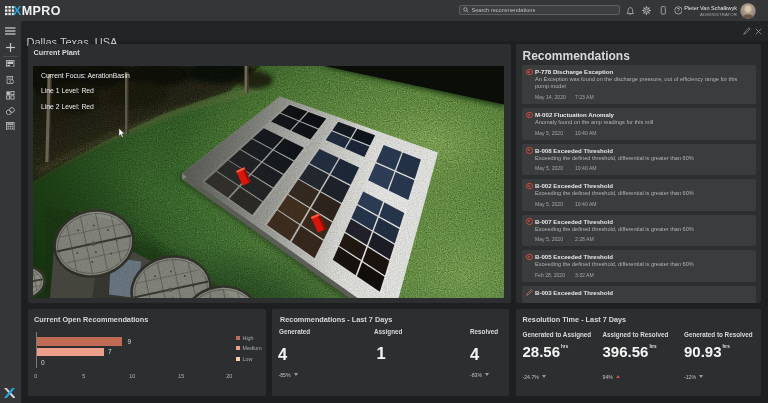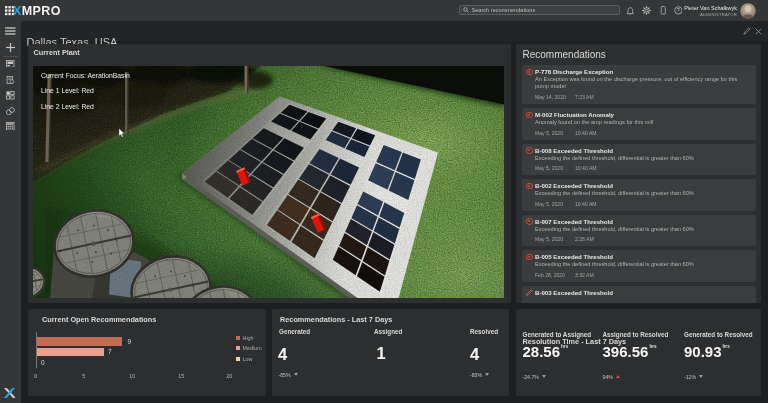--- a/index.html
+++ b/index.html
@@ -373,21 +373,21 @@
         <circle cx="-0.6" cy="0" r="2.2" fill="#55554e"></circle>
       </g>
 <polygon points="12.0,139.5 107.0,159.5 202.0,232.5 12.0,232.5" fill="#222" filter="url(#noiseG)" opacity="0.15"></polygon>
 </g>
 <polygon points="86.0,62.5 86.0,70.0 87.7,68.4 89.1,71.2 90.3,70.6 88.9,67.9 91.2,67.6" fill="#fff" stroke="#333" stroke-width="0.4"></polygon>
 <text x="8" y="11.5" fill="#ededed" font-size="6.8" style="font-family:&quot;Liberation Sans&quot;,sans-serif;">Current Focus: AerationBasin</text>
 <text x="8" y="27" fill="#ededed" font-size="6.8" style="font-family:&quot;Liberation Sans&quot;,sans-serif;">Line 1 Level: Red</text>
 <text x="8" y="42.5" fill="#ededed" font-size="6.8" style="font-family:&quot;Liberation Sans&quot;,sans-serif;">Line 2 Level: Red</text>
 </svg>
 <div class="panel" style="left:516px;top:44px;width:245px;height:259px;overflow:hidden;">
-<div style="position:absolute;left:6.5px;top:4.5px;font-size:10px;font-weight:normal;color:#d9d9d9;">Recommendations</div>
+<div style="position:absolute;left:6.5px;top:4.5px;font-size:12px;font-weight:bold;color:#d9d9d9;">Recommendations</div>
 <div class="card" style="top:21.0px;height:39px;">
       <div class="cico"></div>
       <div class="ctitle">P-778 Discharge Exception</div>
       <div class="cdesc" style="top:11px;">An Exception was found on the discharge pressure, out of efficiency range for this pump model</div>
       <div class="cdate" style="top:29px;width:120px;">May 14, 2020<span style="position:absolute;left:40px;">7:23 AM</span></div>
     </div>
 <div class="card" style="top:64.0px;height:31.5px;">
       <div class="cico"></div>
       <div class="ctitle">M-002 Fluctuation Anomaly</div>
       <div class="cdesc" style="top:11px;">Anomaly found on the amp readings for this mill</div>
@@ -418,21 +418,21 @@
       <div class="cdate" style="top:21.5px;width:120px;">Feb 28, 2020<span style="position:absolute;left:40px;">3:32 AM</span></div>
     </div>
 <div class="card" style="top:241.5px;height:30px;">
       <svg style="position:absolute;left:4px;top:3.5px" width="7" height="7" viewBox="0 0 10 10">
         <path d="M1 9 L2 6.5 L7.5 1 L9 2.5 L3.5 8 Z" fill="none" stroke="#c9876a" stroke-width="1"></path>
       </svg>
       <div class="ctitle">B-003 Exceeded Threshold</div>
     </div>
 </div>
 <div class="panel" style="left:27.5px;top:309px;width:238px;height:87px;"></div>
-<div style="position:absolute;left:34px;top:314.5px;font-size:7.3px;font-weight:bold;color:#d9d9d9;margin-left:8px;">Current Open Recommendations</div>
+<div style="position:absolute;left:34px;top:314.5px;font-size:7.3px;font-weight:bold;color:#d9d9d9;">Current Open Recommendations</div>
 <div style="position:absolute;left:36px;top:331.5px;width:0.7px;height:36.5px;background:#7a7a7a;"></div>
 <div style="position:absolute;left:36.7px;top:337.3px;width:85px;height:8.3px;background:#c06b54;"></div>
 <div style="position:absolute;left:127.5px;top:338px;font-size:6.5px;color:#dcdcdc;">9</div>
 <div style="position:absolute;left:36.7px;top:347.5px;width:67.5px;height:8.3px;background:#eca08c;"></div>
 <div style="position:absolute;left:108px;top:348.2px;font-size:6.5px;color:#dcdcdc;">7</div>
 <div style="position:absolute;left:41px;top:359px;font-size:6.5px;color:#dcdcdc;">0</div>
 <div style="position:absolute;left:34.2px;top:372.5px;font-size:5.4px;color:#b5b5b5;">0</div>
 <div style="position:absolute;left:82.3px;top:372.5px;font-size:5.4px;color:#b5b5b5;">5</div>
 <div style="position:absolute;left:129.3px;top:372.5px;font-size:5.4px;color:#b5b5b5;">10</div>
 <div style="position:absolute;left:178.3px;top:372.5px;font-size:5.4px;color:#b5b5b5;">15</div>
@@ -447,21 +447,21 @@
 <div style="position:absolute;left:280px;top:314.5px;font-size:7.3px;font-weight:bold;color:#d9d9d9;text-align:center;">Recommendations - Last 7 Days</div>
 <div class="klabel" style="left:279px;top:327.5px;">Generated</div>
 <div class="klabel" style="left:374px;top:327.5px;">Assigned</div>
 <div class="klabel" style="left:470px;top:327.5px;">Resolved</div>
 <div class="knum" style="left:278px;top:345px;">4</div>
 <div class="knum" style="left:376.5px;top:344px;">1</div>
 <div class="knum" style="left:470px;top:345px;">4</div>
 <div class="kdelta" style="left:278.5px;top:372px;">-85%<span class="tri-d"></span></div>
 <div class="kdelta" style="left:470px;top:372px;">-83%<span class="tri-d"></span></div>
 <div class="panel" style="left:516px;top:309px;width:245px;height:87px;"></div>
-<div style="position:absolute;left:522.5px;top:314.5px;font-size:7.3px;font-weight:bold;color:#d9d9d9;margin-top:22px;">Resolution Time - Last 7 Days</div>
+<div style="position:absolute;left:522.5px;top:314.5px;font-size:7.3px;font-weight:bold;color:#d9d9d9;">Resolution Time - Last 7 Days</div>
 <div class="klabel" style="left:522.5px;top:331px;">Generated to Assigned</div>
 <div class="klabel" style="left:602.5px;top:331px;">Assigned to Resolved</div>
 <div class="klabel" style="left:684px;top:331px;">Generated to Resolved</div>
 <div class="knum" style="left:522.5px;top:343px;font-size:15px;">28.56<span class="hrs">hrs</span></div>
 <div class="knum" style="left:602.5px;top:343px;font-size:15px;">396.56<span class="hrs">hrs</span></div>
 <div class="knum" style="left:684px;top:343px;font-size:15px;">90.93<span class="hrs">hrs</span></div>
 <div class="kdelta" style="left:522.5px;top:374px;">-24.7%<span class="tri-d"></span></div>
 <div class="kdelta" style="left:602.5px;top:374px;">94%<span class="tri-u"></span></div>
 <div class="kdelta" style="left:684px;top:374px;">-12%<span class="tri-d"></span></div>
 </body></html>

